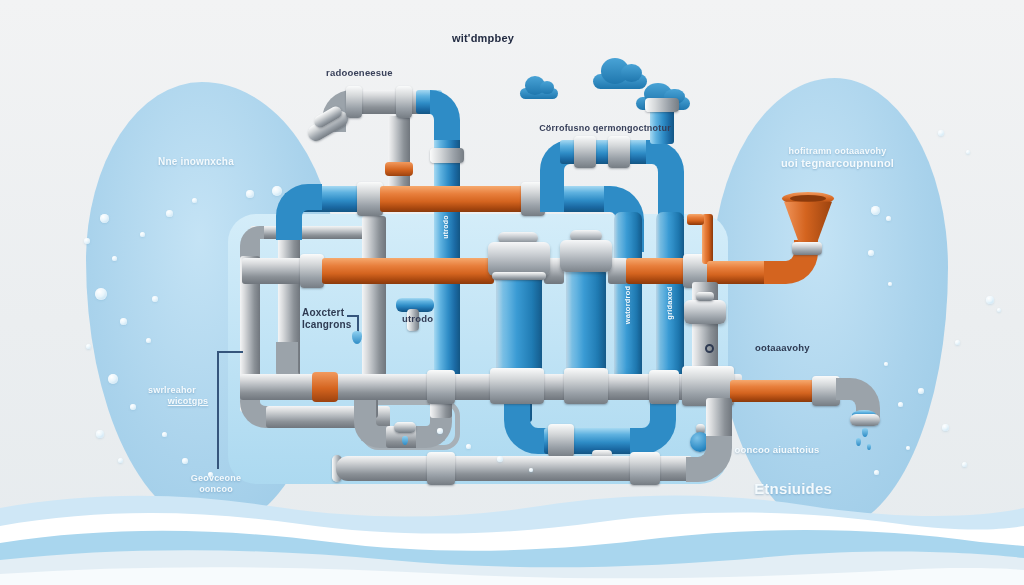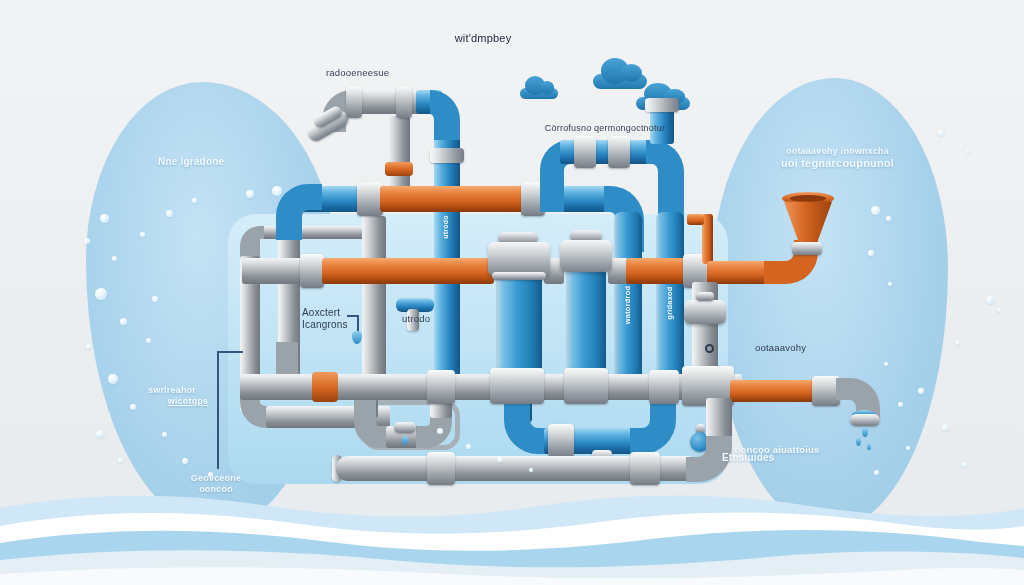--- a/index.html
+++ b/index.html
@@ -19,21 +19,21 @@
   .cplo{background:linear-gradient(180deg,#f29a5e 0%,#d4641f 55%,#9c420e 100%);border-radius:4px;}
   .elb{box-sizing:border-box;border:0 solid #9ba3aa;background:transparent;}
   .elb.blue{border-color:#2e8cc6;}
   .elb.orange{border-color:#d4641f;}
   .col{background:linear-gradient(90deg,#d2ebf8 0%,#7cc2e8 15%,#3a9bd4 45%,#1f7ab2 80%,#175f90 100%);border-radius:7px;box-shadow:inset 0 -6px 10px rgba(12,60,95,.25);}
   .cap{background:linear-gradient(180deg,#f6f7f8 0%,#cdd1d5 35%,#9aa1a8 75%,#7d848b 100%);border-radius:6px;box-shadow:0 2px 3px rgba(40,50,60,.3);}
   .cloud{background:linear-gradient(180deg,#49a3d6,#1f77ae);border-radius:14px;}
   .cloud::before{content:"";position:absolute;width:52%;height:170%;left:14%;bottom:35%;background:inherit;border-radius:50%;}
   .cloud::after{content:"";position:absolute;width:38%;height:120%;right:10%;bottom:45%;background:inherit;border-radius:50%;}
   .bub{border-radius:50%;background:radial-gradient(circle at 35% 30%,#ffffff,#e8f5fc 45%,#c6e3f4 75%,#ddeffa);box-shadow:inset 0 0 2px rgba(255,255,255,.9),0 1px 2px rgba(120,170,205,.25);}
-  .lbl{font-weight:normal;color:#2e3a52;letter-spacing:.2px;}
+  .lbl{font-weight:bold;color:#2e3a52;letter-spacing:.2px;}
   .lblw{font-weight:bold;color:#f4fafd;text-shadow:0 1px 2px rgba(70,120,160,.4);letter-spacing:.2px;}
   .vert{transform:rotate(-90deg);transform-origin:center;white-space:nowrap;text-align:center;}
   .line{background:#35557c;}
   .drop{background:linear-gradient(180deg,#8fd0f0,#2e8cc6);border-radius:50% 50% 55% 55% / 35% 35% 65% 65%;}
   .funnel{background:linear-gradient(90deg,#f0945a,#d4641f 45%,#9c430e);clip-path:polygon(0 8%,100% 8%,68% 100%,32% 100%);}
   .knob{background:radial-gradient(circle at 35% 30%,#7cc2e8,#2e8cc6 60%,#175f90);border-radius:50%;box-shadow:0 1px 2px rgba(30,60,90,.4);}
   .note-dot{box-sizing:border-box;border:2px solid #2e3a52;border-radius:50%;}
 </style>
 </head>
 <body>
@@ -218,31 +218,31 @@
 
   <div class="abs line" style="left:347px;top:315px;width:12px;height:2px;"></div>
   <div class="abs line" style="left:357px;top:315px;width:2px;height:17px;"></div>
   <div class="abs drop" style="left:352px;top:331px;width:10px;height:13px;"></div>
   <div class="abs line" style="left:217px;top:351px;width:26px;height:2px;"></div>
   <div class="abs line" style="left:217px;top:351px;width:2px;height:118px;"></div>
 
   <div class="abs lbl" style="left:428px;top:32px;width:110px;text-align:center;font-size:11px;color:#222b42;">wit'dmpbey</div>
   <div class="abs lbl" style="left:326px;top:67px;font-size:9.5px;color:#39415a;">radooeneesue</div>
   <div class="abs lbl" style="left:535px;top:123px;width:140px;text-align:center;font-size:9px;white-space:nowrap;color:#353d58;">Cörrofusno qermongoctnotur</div>
-  <div class="abs lblw" style="left:158px;top:156px;font-size:10px;">Nne igradone</div>
-  <div class="abs lblw" style="left:775px;top:146px;width:125px;text-align:center;font-size:9px;">ootaaavohy inownxcha</div>
+  <div class="abs lblw" style="left:158px;top:156px;font-size:10px;">Nne inownxcha</div>
+  <div class="abs lblw" style="left:775px;top:146px;width:125px;text-align:center;font-size:9px;">hofitramn ootaaavohy</div>
   <div class="abs lblw" style="left:775px;top:157px;width:125px;text-align:center;font-size:11px;">uoi tegnarcoupnunol</div>
   <div class="abs lbl" style="left:302px;top:307px;font-size:10px;">Aoxctert</div>
   <div class="abs lbl" style="left:302px;top:319px;font-size:10px;">Icangrons</div>
   <div class="abs lbl" style="left:402px;top:313px;font-size:9.5px;color:#333c55;">utrodo</div>
   <div class="abs lblw vert" style="left:600px;top:299px;width:58px;height:12px;font-size:7.5px;">watordrod</div>
   <div class="abs lblw vert" style="left:642px;top:297px;width:58px;height:12px;font-size:7.5px;">gridaxod</div>
   <div class="abs lblw vert" style="left:423px;top:222px;width:48px;height:10px;font-size:7px;">utrodo</div>
   <span class="abs note-dot" style="left:705px;top:344px;width:9px;height:9px;"></span>
   <div class="abs lbl" style="left:755px;top:342px;font-size:9.5px;text-align:right;">ootaaavohy</div>
   <div class="abs lblw" style="left:148px;top:385px;width:80px;text-align:left;font-size:9px;">swrlreahor</div>
   <div class="abs lblw" style="left:148px;top:396px;width:80px;text-align:center;font-size:9px;text-decoration:underline;">wicotgps</div>
   <div class="abs lblw" style="left:180px;top:473px;width:72px;text-align:center;font-size:9px;">Geovceone</div>
   <div class="abs lblw" style="left:180px;top:484px;width:72px;text-align:center;font-size:9px;">ooncoo</div>
-  <div class="abs lblw" style="left:722px;top:452px;width:110px;text-align:left;font-size:10px;">Etnsiuides</div>
+  <div class="abs lblw" style="left:722px;top:480px;width:110px;text-align:right;font-size:15px;">Etnsiuides</div>
   <div class="abs lblw" style="left:722px;top:444px;width:110px;text-align:center;font-size:9.5px;">ooncoo aiuattoius</div>
 
 </div>
 
 </body></html>

